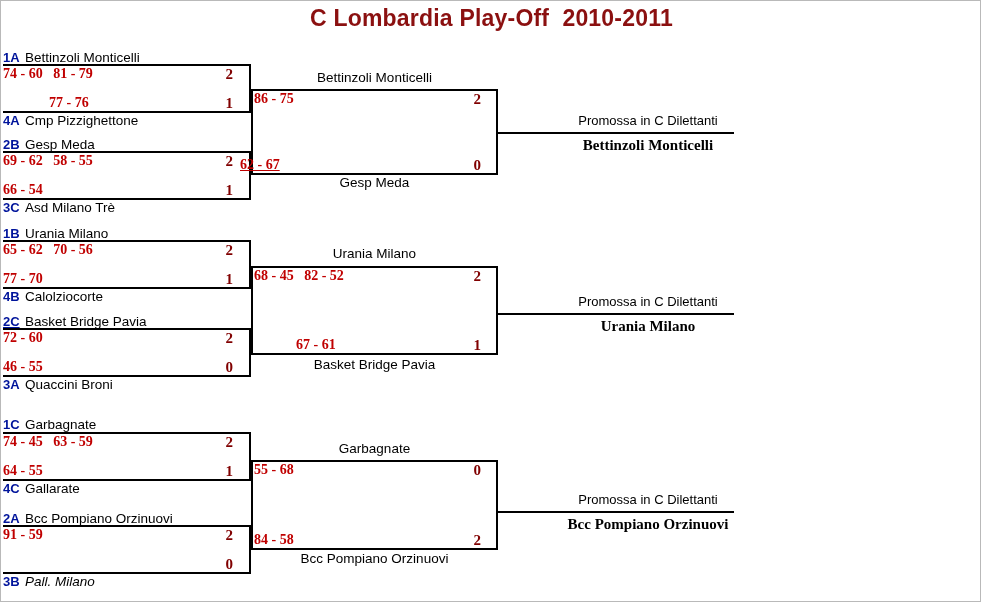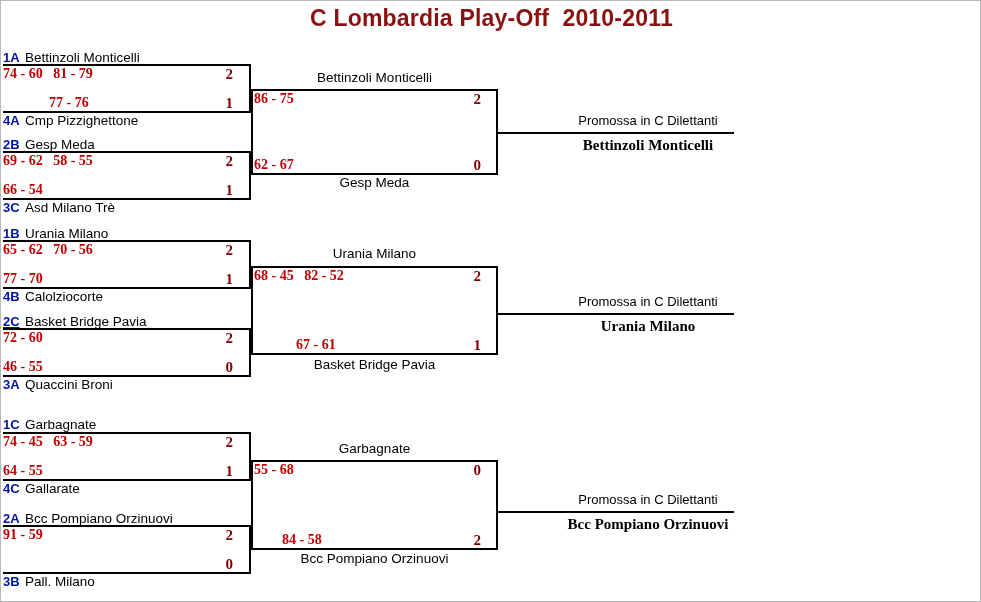--- a/index.html
+++ b/index.html
@@ -135,21 +135,21 @@
   <div class="wins" style="left:198px; top:182px; width:34px;">1</div>
   <div class="seed" style="left:2px; top:200px;">3C</div>
   <div class="team" style="left:24px; top:200px;">Asd Milano Trè</div>
 
   <div class="semi-team" style="left:250px; top:70px; width:247px;">Bettinzoli Monticelli</div>
   <div class="hline" style="left:250px; top:88px; width:247px;"></div>
   <div class="vline" style="left:250px; top:88px; height:86px;"></div>
   <div class="vline" style="left:495px; top:88px; height:86px;"></div>
   <div class="hline" style="left:250px; top:172px; width:247px;"></div>
   <div class="score" style="left:253px; top:91px;">86 - 75</div>
-  <div class="score" style="left:253px; top:157px;">62 - 67</div>
+  <div class="score" style="left:239px; top:157px;text-decoration:underline;">62 - 67</div>
   <div class="wins" style="left:446px; top:91px; width:34px;">2</div>
   <div class="wins" style="left:446px; top:157px; width:34px;">0</div>
   <div class="semi-team" style="left:250px; top:175px; width:247px;">Gesp Meda</div>
 
   <div class="promo-label" style="left:497px; top:113px; width:300px;">Promossa in C Dilettanti</div>
   <div class="hline" style="left:497px; top:131px; width:236px;"></div>
   <div class="promo-team" style="left:497px; top:137px; width:300px;">Bettinzoli Monticelli</div>
 
   <div class="seed" style="left:2px; top:226px;">1B</div>
   <div class="team" style="left:24px; top:226px;">Urania Milano</div>
@@ -205,29 +205,29 @@
   <div class="seed" style="left:2px; top:511px;">2A</div>
   <div class="team" style="left:24px; top:511px;">Bcc Pompiano Orzinuovi</div>
   <div class="hline" style="left:2px; top:524px; width:248px;"></div>
   <div class="vline" style="left:248px; top:524px; height:49px;"></div>
   <div class="hline" style="left:2px; top:571px; width:248px;"></div>
   <div class="score" style="left:2px; top:527px;">91 - 59</div>
   <div class="score" style="left:2px; top:556px;margin-top:44px;">73 - 77</div>
   <div class="wins" style="left:198px; top:527px; width:34px;">2</div>
   <div class="wins" style="left:198px; top:556px; width:34px;">0</div>
   <div class="seed" style="left:2px; top:574px;">3B</div>
-  <div class="team" style="left:24px; top:574px;">Pall. Milano</div>
+  <div class="team" style="left:24px; top:574px;font-style:italic;">Pall. Milano</div>
 
   <div class="semi-team" style="left:250px; top:441px; width:247px;">Garbagnate</div>
   <div class="hline" style="left:250px; top:459px; width:247px;"></div>
   <div class="vline" style="left:250px; top:459px; height:90px;"></div>
   <div class="vline" style="left:495px; top:459px; height:90px;"></div>
   <div class="hline" style="left:250px; top:547px; width:247px;"></div>
   <div class="score" style="left:253px; top:462px;">55 - 68</div>
-  <div class="score" style="left:253px; top:532px;margin-left:28px;">84 - 58</div>
+  <div class="score" style="left:253px; top:532px;">84 - 58</div>
   <div class="wins" style="left:446px; top:462px; width:34px;">0</div>
   <div class="wins" style="left:446px; top:532px; width:34px;">2</div>
   <div class="semi-team" style="left:250px; top:551px; width:247px;">Bcc Pompiano Orzinuovi</div>
 
   <div class="promo-label" style="left:497px; top:492px; width:300px;">Promossa in C Dilettanti</div>
   <div class="hline" style="left:497px; top:510px; width:236px;"></div>
   <div class="promo-team" style="left:497px; top:516px; width:300px;">Bcc Pompiano Orzinuovi</div>
 
 </div>
 

